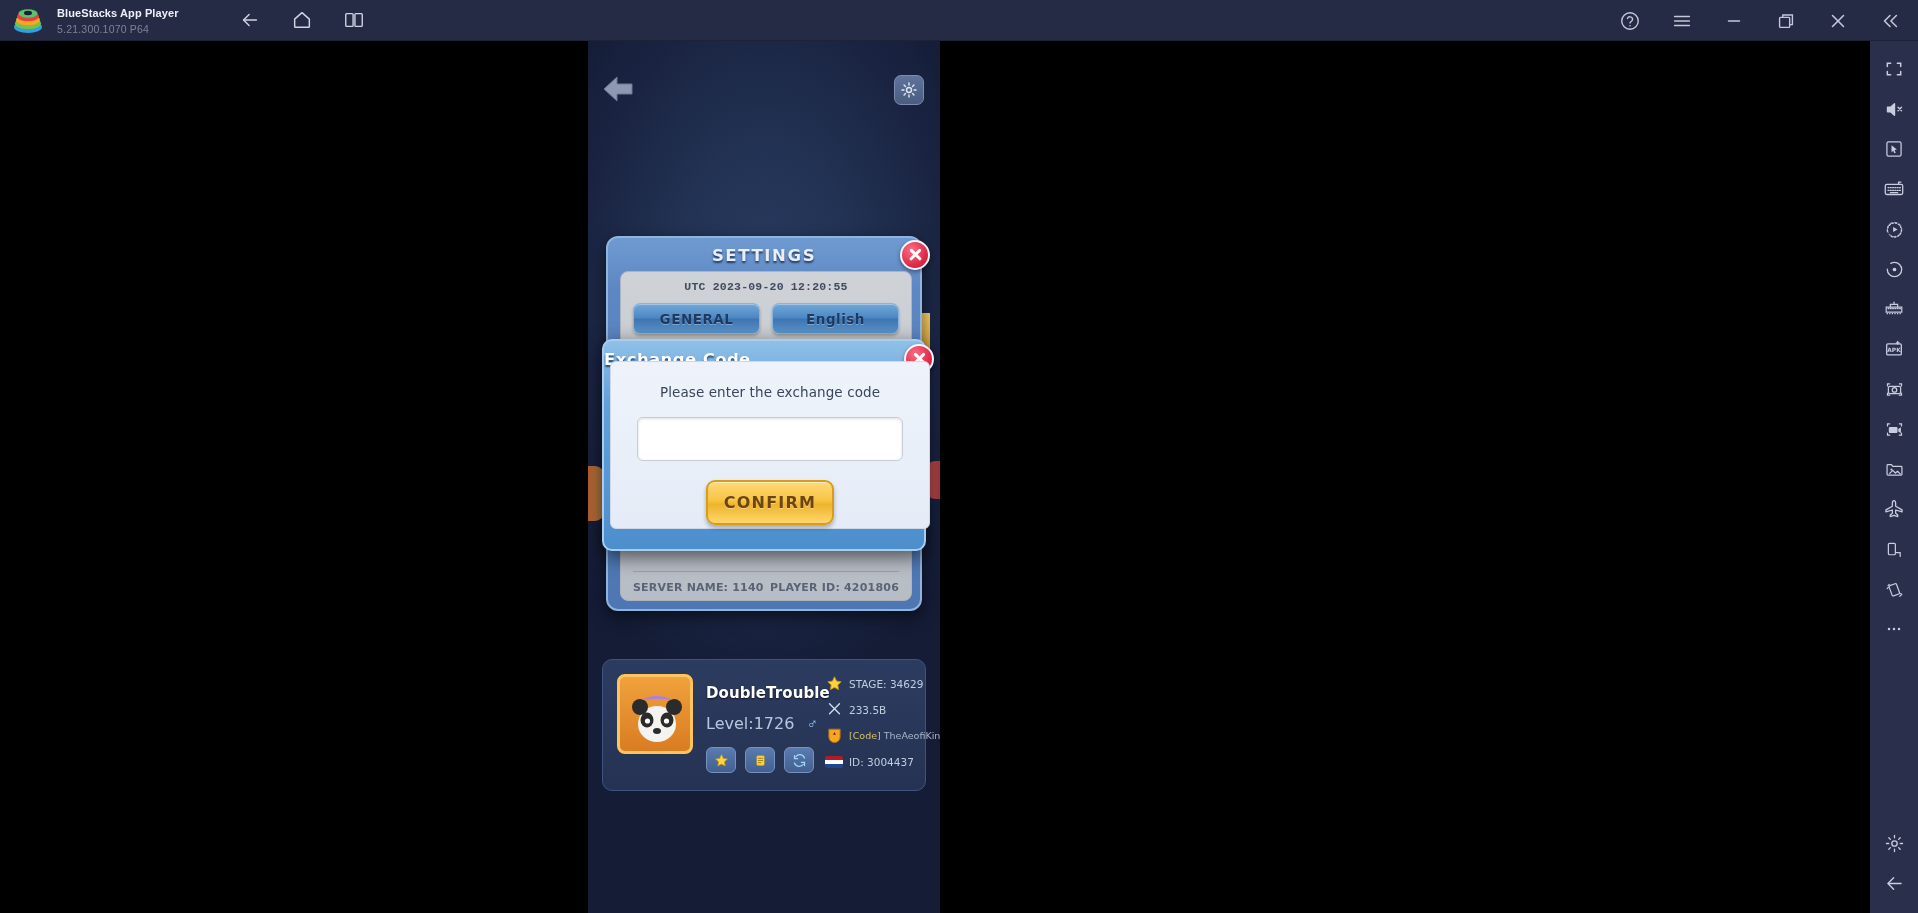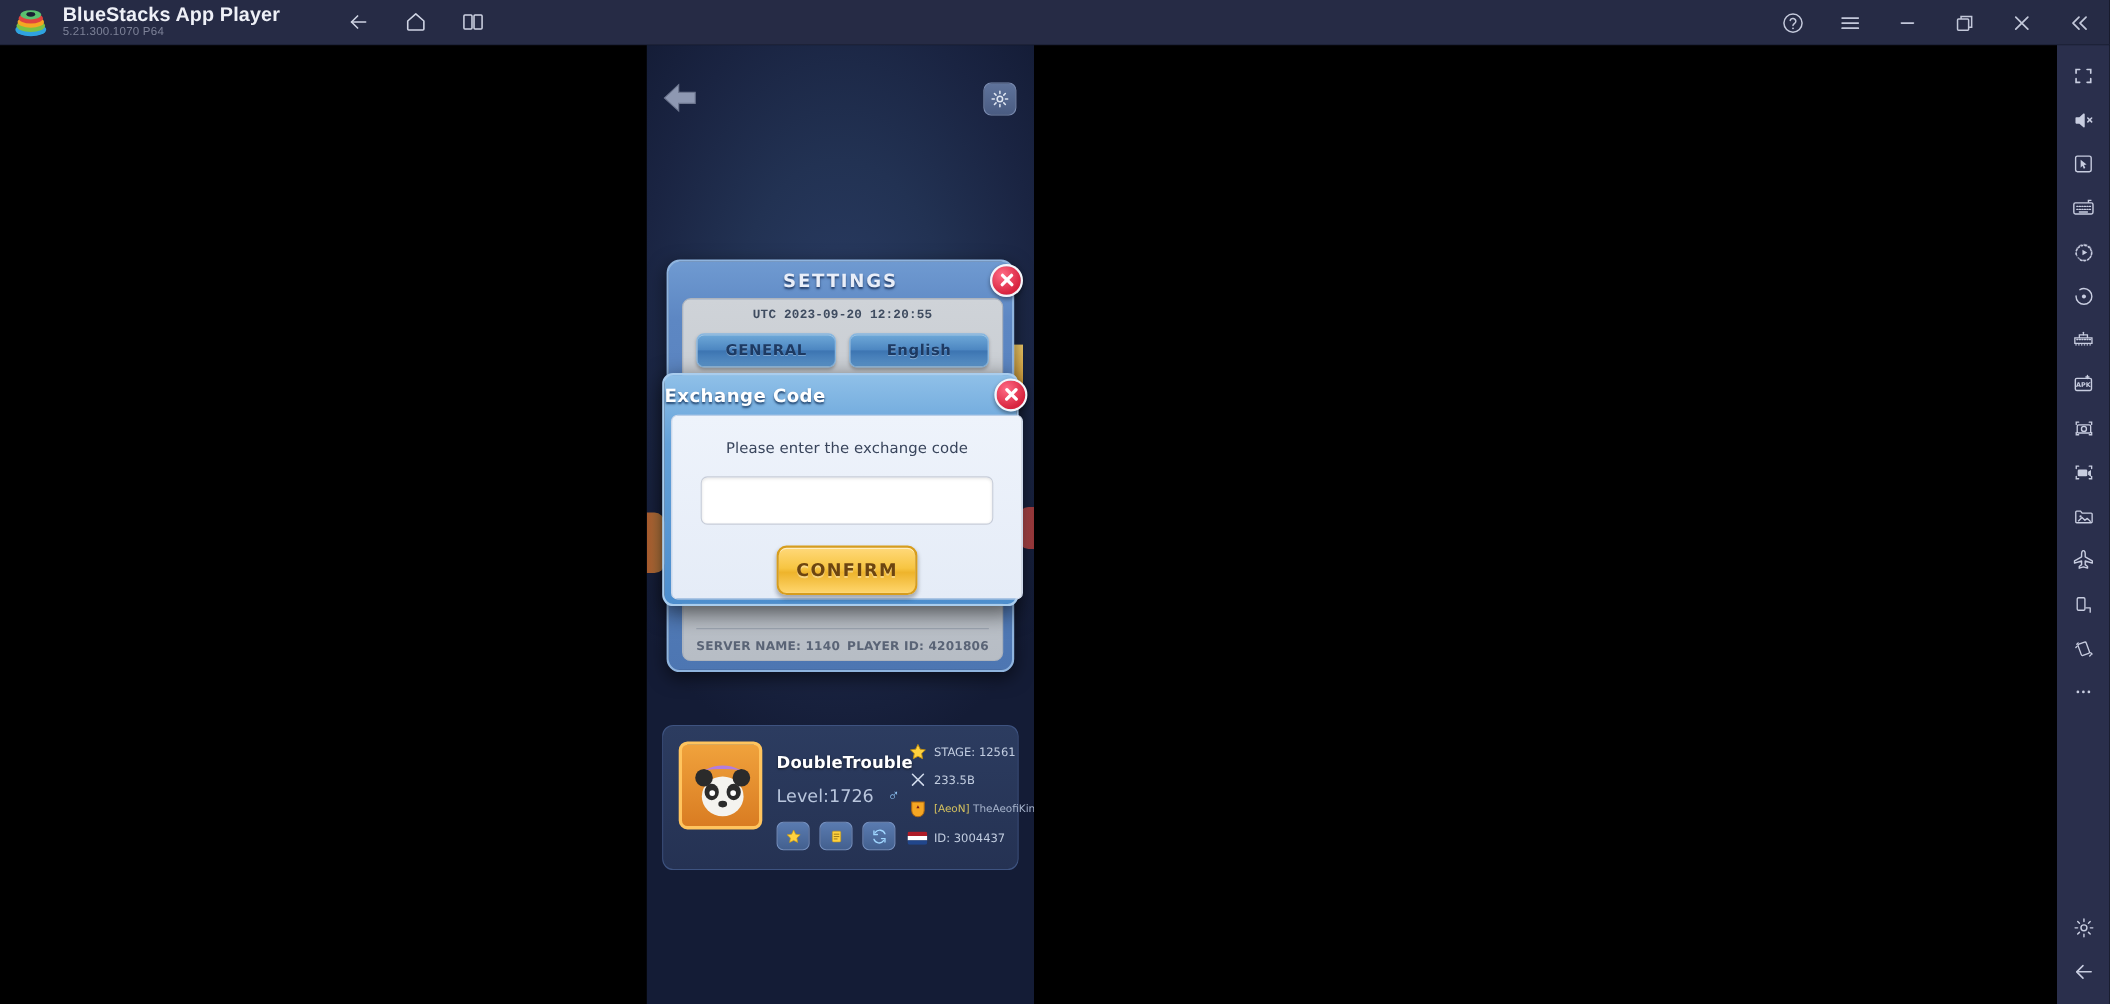--- a/index.html
+++ b/index.html
@@ -13,21 +13,21 @@
 
   
   .titlebar {
     position: absolute; left:0; top:0; width:1918px; height:41px;
     background: #262b45;
     display: flex; align-items: center;
     border-bottom: 1px solid #1d2238;
   }
   .bs-logo { margin-left: 12px; width: 32px; height: 30px; position: relative; }
   .bs-title-wrap { margin-left: 13px; display:flex; flex-direction:column; justify-content:center; }
-  .bs-title { color:#eef0f7; font-size: 18px; font-weight: bold; letter-spacing:.1px; line-height:16px;}
+  .bs-title { color:#eef0f7; font-size: 11px; font-weight: bold; letter-spacing:.1px; line-height:16px;}
   .bs-version { color:#7d8298; font-size: 10.5px; line-height: 13px; margin-top:2px; letter-spacing:.2px;}
   .tb-nav { display:flex; align-items:center; margin-left: 52px; gap: 14px; }
   .tb-icon {
     width: 38px; height: 34px; display:flex; align-items:center; justify-content:center;
     border-radius: 4px; cursor:pointer;
   }
   .tb-icon svg { display:block; }
   .tb-right { position:absolute; right: 8px; top:0; height:41px; display:flex; align-items:center; gap: 12px;}
   .tb-right .tb-icon { width: 40px; height: 36px; }
 
@@ -145,21 +145,21 @@
   }
   .exchange-title {
     position:absolute; top: 9px; left:0; width:100%; text-align:left;
     font-size: 16.5px; font-weight:bold; color:#ffffff;
     letter-spacing:.4px;
     text-shadow: 0 2px 2px rgba(20,52,94,.9);
     font-family:"DejaVu Sans", sans-serif;
   }
   .exchange-close { right: -10px; top: 3px; }
   .exchange-body {
-    position:absolute; left: 6px; top: 36px; width: 320px; height: 168px;
+    position:absolute; left: 6px; top: 20px; width: 320px; height: 168px;
     background: linear-gradient(#eef3fb 0%, #e5ecf7 100%);
     border-radius: 6px;
     border:1px solid #cdd8ea;
   }
   .exchange-prompt {
     text-align:center; margin-top: 22px;
     font-size: 13.5px; color:#39455c; letter-spacing:.1px;
     font-family:"DejaVu Sans", sans-serif;
   }
   .code-input {
@@ -412,39 +412,39 @@
       </div>
     </div>
 
     <div class="pf-stats">
       <div class="stat-row">
         <span class="stat-ico">
           <svg class="badge-star" viewBox="0 0 24 24">
             <path d="M12 2.5l2.9 6.1 6.6.9-4.8 4.6 1.2 6.6L12 17.6 6.1 20.7l1.2-6.6L2.5 9.5l6.6-.9z" fill="#ffd23f" stroke="#c08f10" stroke-width="1.2"></path>
           </svg>
         </span>
-        <span class="stat-txt">STAGE: 12561</span>
+        <span class="stat-txt">STAGE: 34629</span>
       </div>
       <div class="stat-row">
         <span class="stat-ico">
           <svg width="17" height="17" viewBox="0 0 24 24" stroke="#cfd9ea" stroke-width="2" stroke-linecap="round">
             <path d="M5 4l14 14M19 4L5 18"></path>
           </svg>
         </span>
         <span class="stat-txt">233.5B</span>
       </div>
       <div class="stat-row">
         <span class="stat-ico">
           <svg width="17" height="17" viewBox="0 0 24 24">
             <path d="M4 3h16v11a8 8 0 0 1-8 8 8 8 0 0 1-8-8z" fill="#f5a623" stroke="#b06a12" stroke-width="1.3"></path>
             <path d="M12 7l2 4h-4z" fill="#7a1a1a"></path>
           </svg>
         </span>
         <span class="stat-txt guild">
-          <span class="guild-tag">[AeoN]</span>
+          <span class="guild-tag">[Code]</span>
           <span>TheAeofiKings</span>
         </span>
       </div>
       <div class="stat-row">
         <span class="stat-ico">
           <svg class="flag-nl" viewBox="0 0 18 12">
             <rect width="18" height="4" y="0" fill="#ae1c28"></rect>
             <rect width="18" height="4" y="4" fill="#ffffff"></rect>
             <rect width="18" height="4" y="8" fill="#21468b"></rect>
           </svg>

